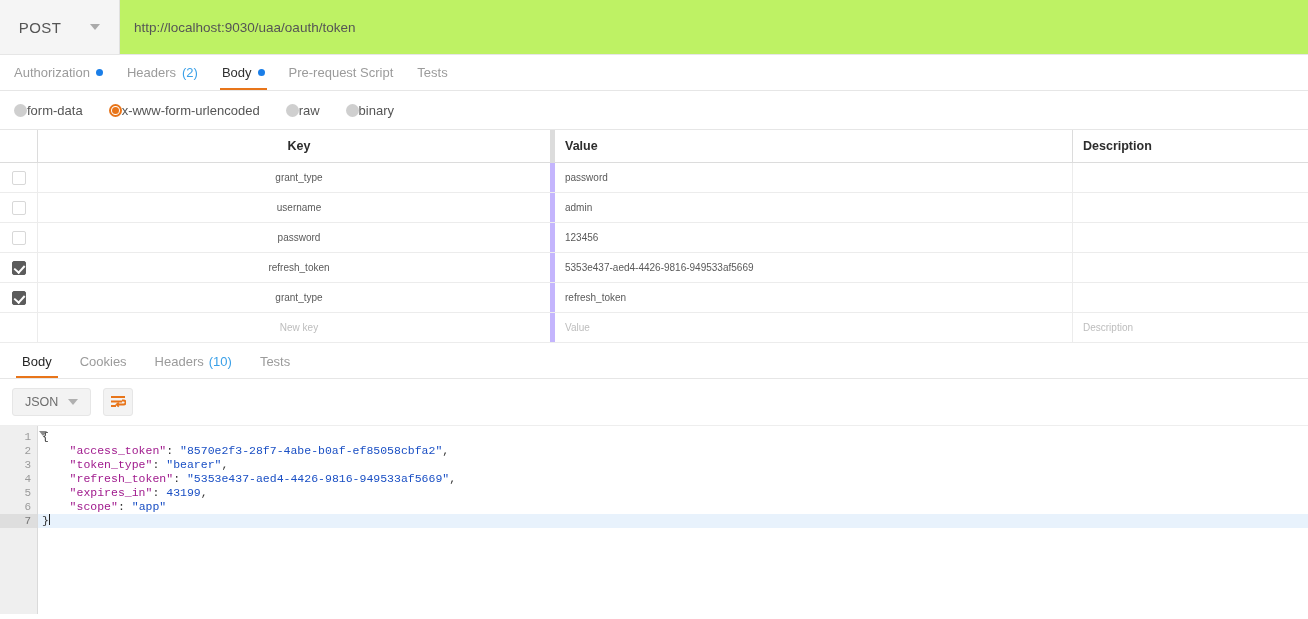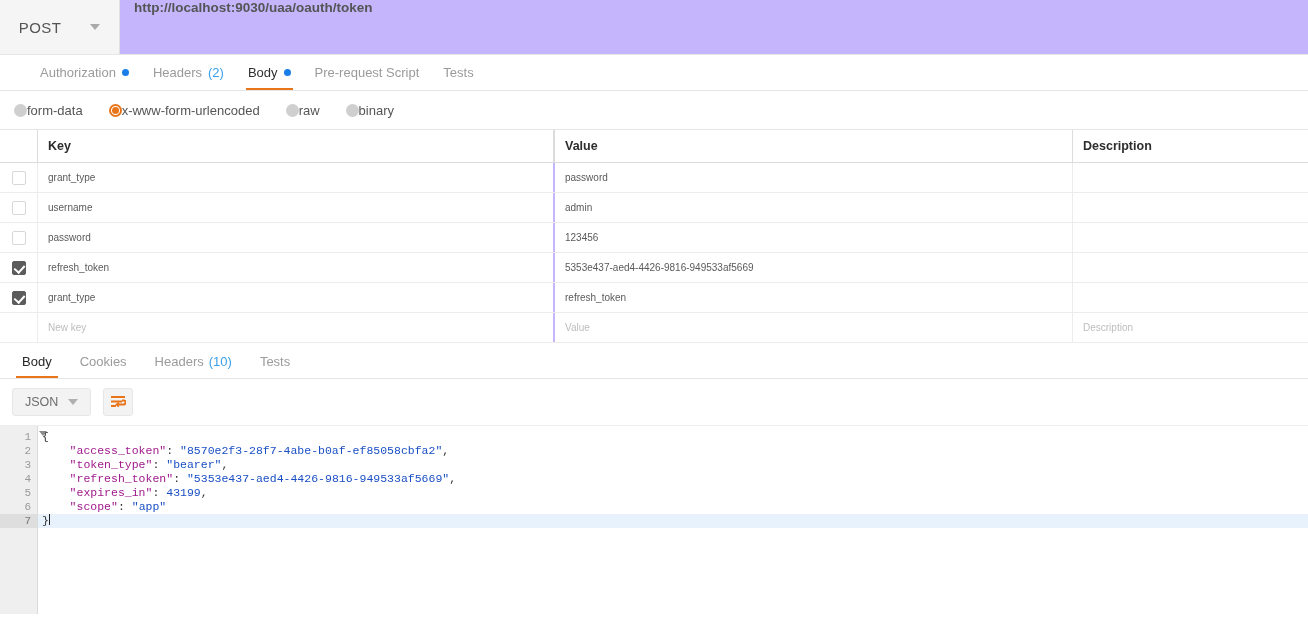--- a/index.html
+++ b/index.html
@@ -20,27 +20,27 @@
   .method-box {
     width: 120px; display: flex; align-items: center; justify-content: center;
     gap: 29px; background: #f5f5f5; border-right: 1px solid #e0e0e0;
     cursor: pointer; position: relative;
   }
   .method-label { font-size: 15px; color: #555; letter-spacing: .4px; }
   .caret {
     width: 0; height: 0; border-left: 5px solid transparent;
     border-right: 5px solid transparent; border-top: 6px solid #aaa;
   }
-  .url-input-wrap { flex: 1; display: flex; align-items: flex-start; padding-left: 14px; background:#c4b5fd;font-weight:bold; }
+  .url-input-wrap { flex: 1; display: flex; align-items: center; padding-left: 14px; background:#bef264; }
   .url-text { font-size: 13.5px; color: #555; }
 
   
   .req-tabs {
     height: 36px; display: flex; align-items: flex-end;
-    border-bottom: 1px solid #e6e6e6; padding-left: 28px; background:#fff;
+    border-bottom: 1px solid #e6e6e6; padding-left: 2px; background:#fff;
   }
   .rtab {
     position: relative; height: 35px; display: flex; align-items: center;
     padding: 0 12px; font-size: 13px; color: #9b9b9b; cursor: pointer; gap: 6px;
   }
   .rtab.active { color: #303030; }
   .rtab.active::after {
     content: ""; position: absolute; left: 10px; right: 10px; bottom: 0;
     height: 2px; background: #e8751a;
   }
@@ -58,21 +58,21 @@
   }
   .radio.sel { background: #fff; border: 2px solid #e8751a; }
   .radio.sel::after { content:""; width: 7px; height: 7px; border-radius: 50%; background: #e8751a; }
   .radio-label { font-size: 13px; color: #555; }
 
   
   .kvtable { border-top: 1px solid #e6e6e6; background:#fff; }
   .kvrow { display: flex; height: 30px; border-bottom: 1px solid #ececec; align-items: stretch; }
   .kvrow.head { height: 33px; border-bottom: 1px solid #dcdcdc; }
   .c-check { width: 38px; border-right: 1px solid #ececec; display:flex; align-items:center; justify-content:center; }
-  .c-key   { width: 517px; border-right: 2px solid #c4b5fd; display:flex; align-items:center; padding-left: 10px; }
+  .c-key   { width: 517px; border-right: 5px solid #c4b5fd; display:flex; align-items:center; padding-left: 10px; justify-content: center; }
   .c-val   { width: 518px; border-right: 1px solid #ececec; display:flex; align-items:center; padding-left: 10px; }
   .c-desc  { flex: 1; display:flex; align-items:center; padding-left: 10px; }
   .kvrow.head .c-check, .kvrow.head .c-key, .kvrow.head .c-val { border-right-color: #dcdcdc; }
   .th { font-size: 12.5px; color: #2d2d2d; font-weight: 700; }
   .cell-text { font-size: 10px; color: #5a5a5a; }
   .cell-text.ph { color: #bdbdbd; }
   .cbox {
     width: 14px; height: 14px; border: 1px solid #d8d8d8; border-radius: 2px; background:#fff;
   }
   .cbox.on {

